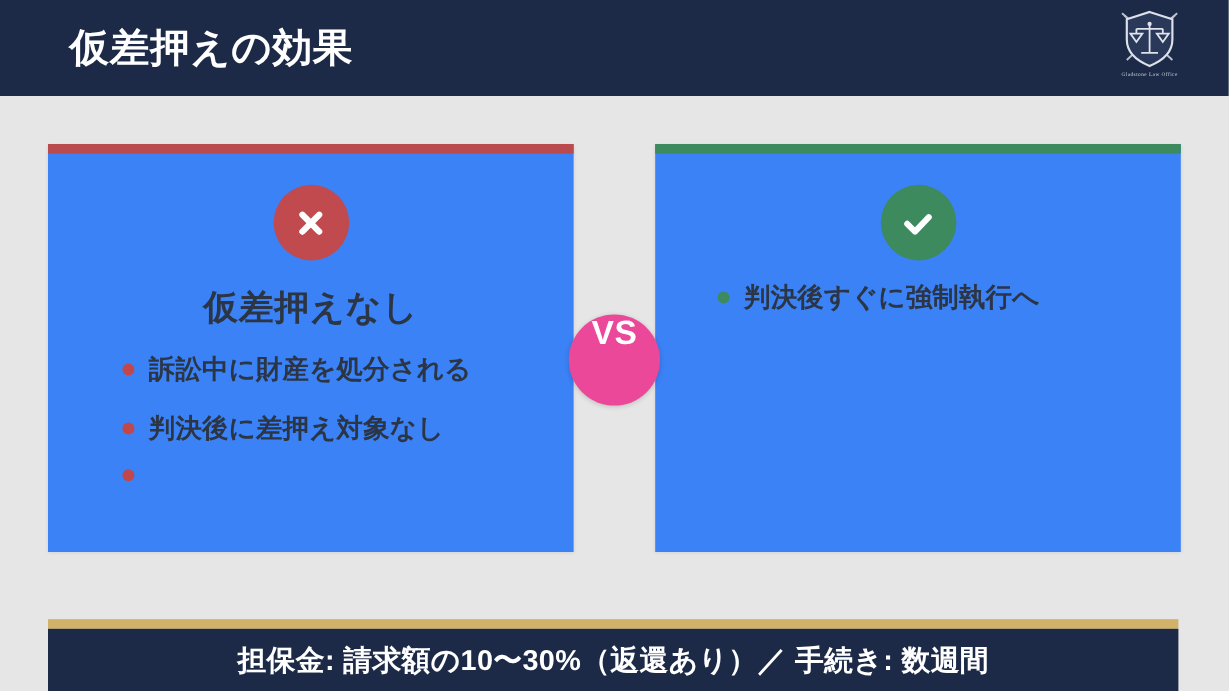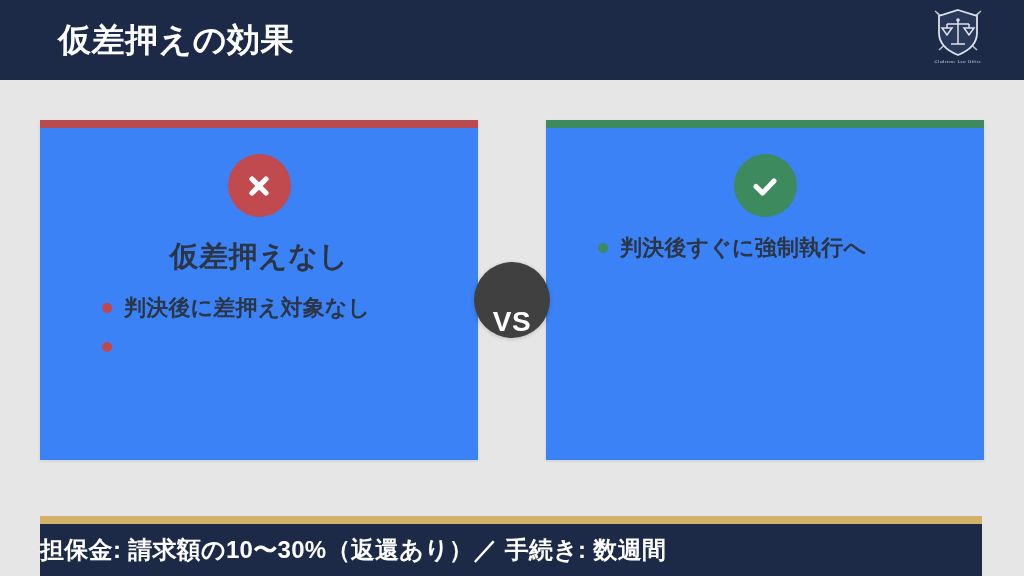--- a/index.html
+++ b/index.html
@@ -151,23 +151,23 @@
   }
 
   
   .vs-badge {
     position: absolute;
     left: 474px;
     top: 262px;
     width: 76px;
     height: 76px;
     border-radius: 50%;
-    background: #404040;
-    display: flex;
-    align-items: flex-end;
+    background: #ec4899;
+    display: flex;
+    align-items: flex-start;
     justify-content: center;
     z-index: 5;
     box-shadow: 0 1px 4px rgba(0,0,0,0.18);
   }
   .vs-text {
     color: #ffffff;
     font-size: 28px;
     font-weight: bold;
     letter-spacing: 0.5px;
   }
@@ -188,20 +188,21 @@
     background: #d2b169;
   }
   .footer-body {
     position: absolute;
     left: 0; top: 8px;
     width: 100%;
     height: 52px;
     background: #1c2a47;
     display: flex;
     align-items: center;
+    justify-content: center;
   }
   .footer-text {
     color: #ffffff;
     font-size: 24px;
     font-weight: bold;
     letter-spacing: 0.3px;
     white-space: nowrap;
   }
 </style>
 </head>
@@ -247,20 +248,24 @@
           <g stroke="#ffffff" stroke-width="5.2" stroke-linecap="round">
             <line x1="8" y1="8" x2="22" y2="22"></line>
             <line x1="22" y1="8" x2="8" y2="22"></line>
           </g>
         </svg>
       </div>
       <div class="card-title">仮差押えなし</div>
       <ul class="bullet-list">
         <li class="bullet-item">
           <span class="bullet-dot dot-red"></span>
+          <span class="bullet-text">訴訟中に財産を処分される</span>
+        </li>
+        <li class="bullet-item">
+          <span class="bullet-dot dot-red"></span>
           <span class="bullet-text">判決後に差押え対象なし</span>
         </li>
         <li class="bullet-item">
           <span class="bullet-dot dot-red"></span>
         </li>
       </ul>
     </div>
   </div>
 
   <div class="vs-badge">

